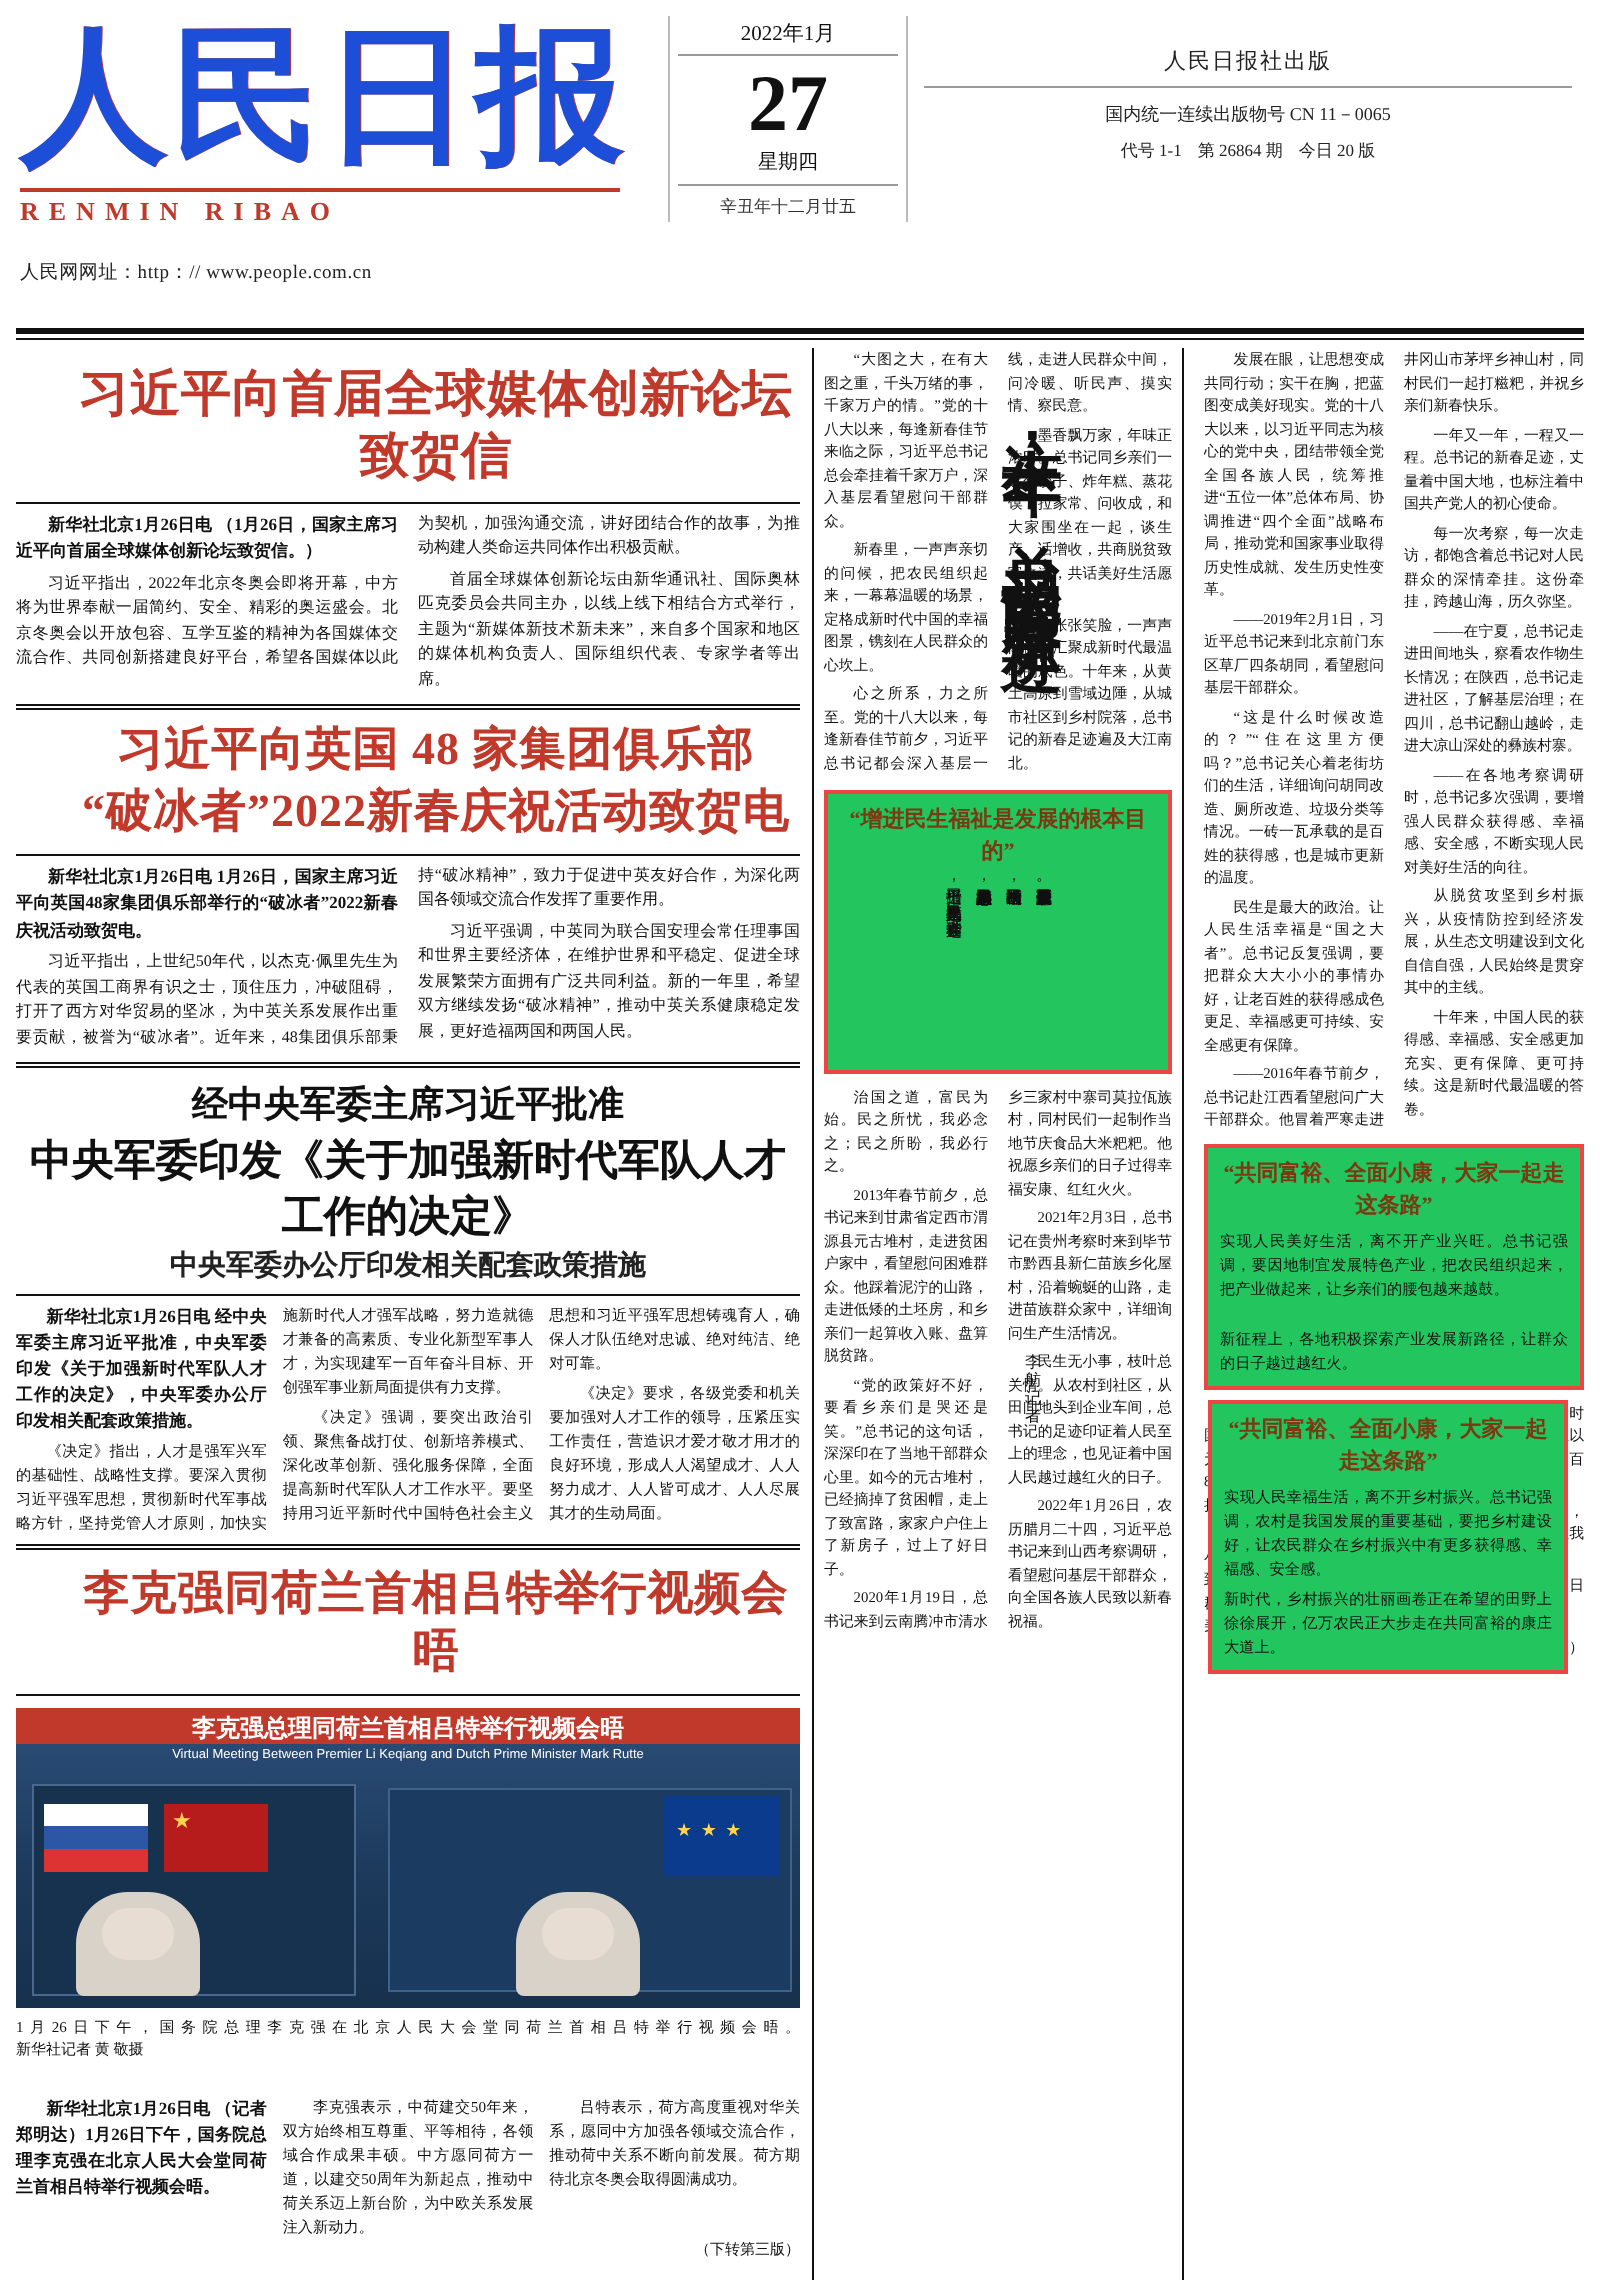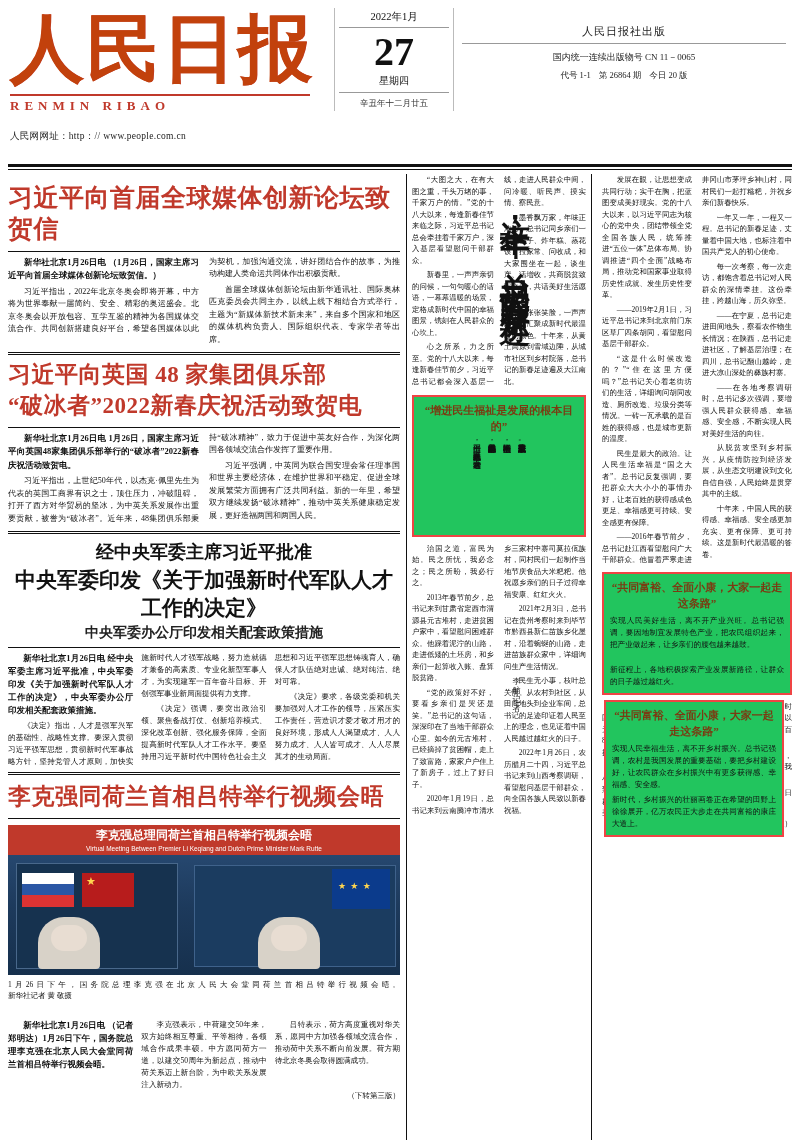--- a/index.html
+++ b/index.html
@@ -8,21 +8,21 @@
     font-family:"Liberation Serif","DejaVu Serif",serif;
     color:#111;
   }
   .page{position:relative;width:800px;height:1140px;padding:0;box-sizing:border-box;}
 
   
   .masthead{display:flex;align-items:flex-start;padding:6px 10px 0 10px;height:162px;box-sizing:border-box;}
   .logo-wrap{width:318px;flex:0 0 318px;}
   .logo-cn{
     font-family:"Liberation Serif","DejaVu Serif",serif;
-    font-size:74px;line-height:86px;font-weight:700;color:#c2410c;
+    font-size:74px;line-height:86px;font-weight:700;color:#1d4ed8;
     letter-spacing:2px;white-space:nowrap;
     text-shadow:0.5px 0 0 #c0392b;
   }
   .logo-rule{border-top:2px solid #c0392b;margin:2px 0 2px 0;width:300px;}
   .logo-py{font-size:13px;letter-spacing:5px;color:#c0392b;font-weight:700;}
   .logo-site{font-size:9.5px;color:#222;margin-top:16px;letter-spacing:0.3px;}
 
   .date-box{
     flex:0 0 120px;width:120px;text-align:center;border-left:1px solid #bbb;border-right:1px solid #bbb;
     padding:2px 4px;box-sizing:border-box;margin-left:6px;margin-top:2px;
@@ -41,40 +41,40 @@
   
   .hr-thick{border-top:3px solid #111;margin:2px 8px 0 8px;}
   .hr-thin{border-top:1px solid #111;margin:2px 8px 0 8px;}
 
   
   .body-grid{display:flex;padding:4px 8px 0 8px;box-sizing:border-box;gap:6px;height:972px;}
   .col-left{flex:0 0 392px;width:392px;}
   .col-mid{flex:0 0 186px;width:186px;border-left:1px solid #111;border-right:1px solid #111;padding:0 5px;box-sizing:border-box;}
   .col-right{flex:1;padding-left:4px;box-sizing:border-box;}
 
-  .hl{font-weight:700;color:#c0392b;line-height:1.25;}
+  .hl{font-weight:700;color:#c0392b;text-align:center;line-height:1.25;margin-left:28px;}
   .hl1{font-size:25px;letter-spacing:0.5px;padding:8px 0 6px;}
   .hl2{font-size:23px;letter-spacing:0.5px;padding:6px 0 2px;}
   .hl2b{font-size:23px;letter-spacing:0.5px;padding:0 0 6px;}
   .blk-rule{border-top:1px solid #111;}
   .dbl-rule{border-top:3px double #111;}
 
   .dateline{font-size:8.5px;font-weight:700;}
   .cols2{column-count:2;column-gap:10px;column-rule:0;font-size:8px;line-height:12.5px;text-align:justify;}
   .cols3{column-count:3;column-gap:8px;font-size:7.6px;line-height:12px;text-align:justify;}
   .para{margin:0 0 3px 0;text-indent:2em;}
 
   .hd-black{font-weight:700;text-align:center;color:#111;}
   .hd-b1{font-size:18px;padding:6px 0 2px;}
   .hd-b2{font-size:21px;padding:0 0 2px;}
   .hd-b3{font-size:14px;padding:0 0 5px;color:#222;}
 
   
   .photo{position:relative;width:100%;height:150px;margin:6px 0 4px 0;background:linear-gradient(180deg,#2b4f7a 0%,#1d3a5c 55%,#16304d 100%);overflow:hidden;}
-  .photo .banner{position:absolute;left:0;top:0;width:100%;height:30px;background:#c0392b;color:#fff;text-align:center;}
+  .photo .banner{position:absolute;left:0;top:0;width:100%;height:18px;background:#c0392b;color:#fff;text-align:center;}
   .photo .banner .t1{font-size:12px;font-weight:700;line-height:17px;padding-top:2px;}
   .photo .banner .t2{font-size:6.5px;line-height:9px;font-family:"Liberation Sans",sans-serif;}
   .photo .screen{position:absolute;left:8px;top:38px;width:160px;height:104px;background:#16324f;border:1px solid #49688b;}
   .flagA{position:absolute;left:14px;top:48px;width:52px;height:34px;background:linear-gradient(180deg,#fff 0 33%,#2b57a5 33% 66%,#d33 66% 100%);}
   .flagB{position:absolute;left:74px;top:48px;width:52px;height:34px;background:#b71c1c;}
   .flagB:after{content:"★";position:absolute;left:4px;top:2px;color:#ffd54f;font-size:11px;}
   .person{position:absolute;bottom:6px;width:62px;height:52px;background:#d8d2c8;border-radius:26px 26px 4px 4px;}
   .p1{left:30px;}
   .p2{left:250px;}
   .person:after{content:"";position:absolute;left:13px;top:8px;width:36px;height:26px;background:#e8ddd2;border-radius:18px;}
@@ -192,21 +192,21 @@
         <p class="para"><span class="dateline">新华社北京1月26日电  （记者郑明达）1月26日下午，国务院总理李克强在北京人民大会堂同荷兰首相吕特举行视频会晤。</span></p>
         <p class="para">李克强表示，中荷建交50年来，双方始终相互尊重、平等相待，各领域合作成果丰硕。中方愿同荷方一道，以建交50周年为新起点，推动中荷关系迈上新台阶，为中欧关系发展注入新动力。</p>
         <p class="para">吕特表示，荷方高度重视对华关系，愿同中方加强各领域交流合作，推动荷中关系不断向前发展。荷方期待北京冬奥会取得圆满成功。</p>
       </div>
       <div class="jump">（下转第三版）</div>
     </div>
 
     <div class="col-mid">
       <div class="cols2" style="font-size:7.4px;line-height:11.5px;">
         <p class="para">“大图之大，在有大图之重，千头万绪的事，千家万户的情。”党的十八大以来，每逢新春佳节来临之际，习近平总书记总会牵挂着千家万户，深入基层看望慰问干部群众。</p>
-        <p class="para">新春里，一声声亲切的问候，一句句暖心的话语，一幕幕温暖的场景，定格成新时代中国的幸福图景，镌刻在人民群众的心坎上。</p>
+        <p class="para">新春里，一声声亲切的问候，把农民组织起来，一幕幕温暖的场景，定格成新时代中国的幸福图景，镌刻在人民群众的心坎上。</p>
         <p class="para">心之所系，力之所至。党的十八大以来，每逢新春佳节前夕，习近平总书记都会深入基层一线，走进人民群众中间，问冷暖、听民声、摸实情、察民意。</p>
         <p class="para">墨香飘万家，年味正浓时。总书记同乡亲们一起包饺子、炸年糕、蒸花馍，拉家常、问收成，和大家围坐在一起，谈生产、话增收，共商脱贫致富之道，共话美好生活愿景。</p>
         <p class="para">一张张笑脸，一声声问候，汇聚成新时代最温暖的底色。十年来，从黄土高原到雪域边陲，从城市社区到乡村院落，总书记的新春足迹遍及大江南北。</p>
       </div>
 
       <div class="qbox">
         <div class="qt">“增进民生福祉是发展的根本目的”</div>
         <div class="qv">
           <p>习近平指出，民生是人民幸福之基、社会和谐之本。</p>
           <p>必须坚持以人民为中心的发展思想，</p>

